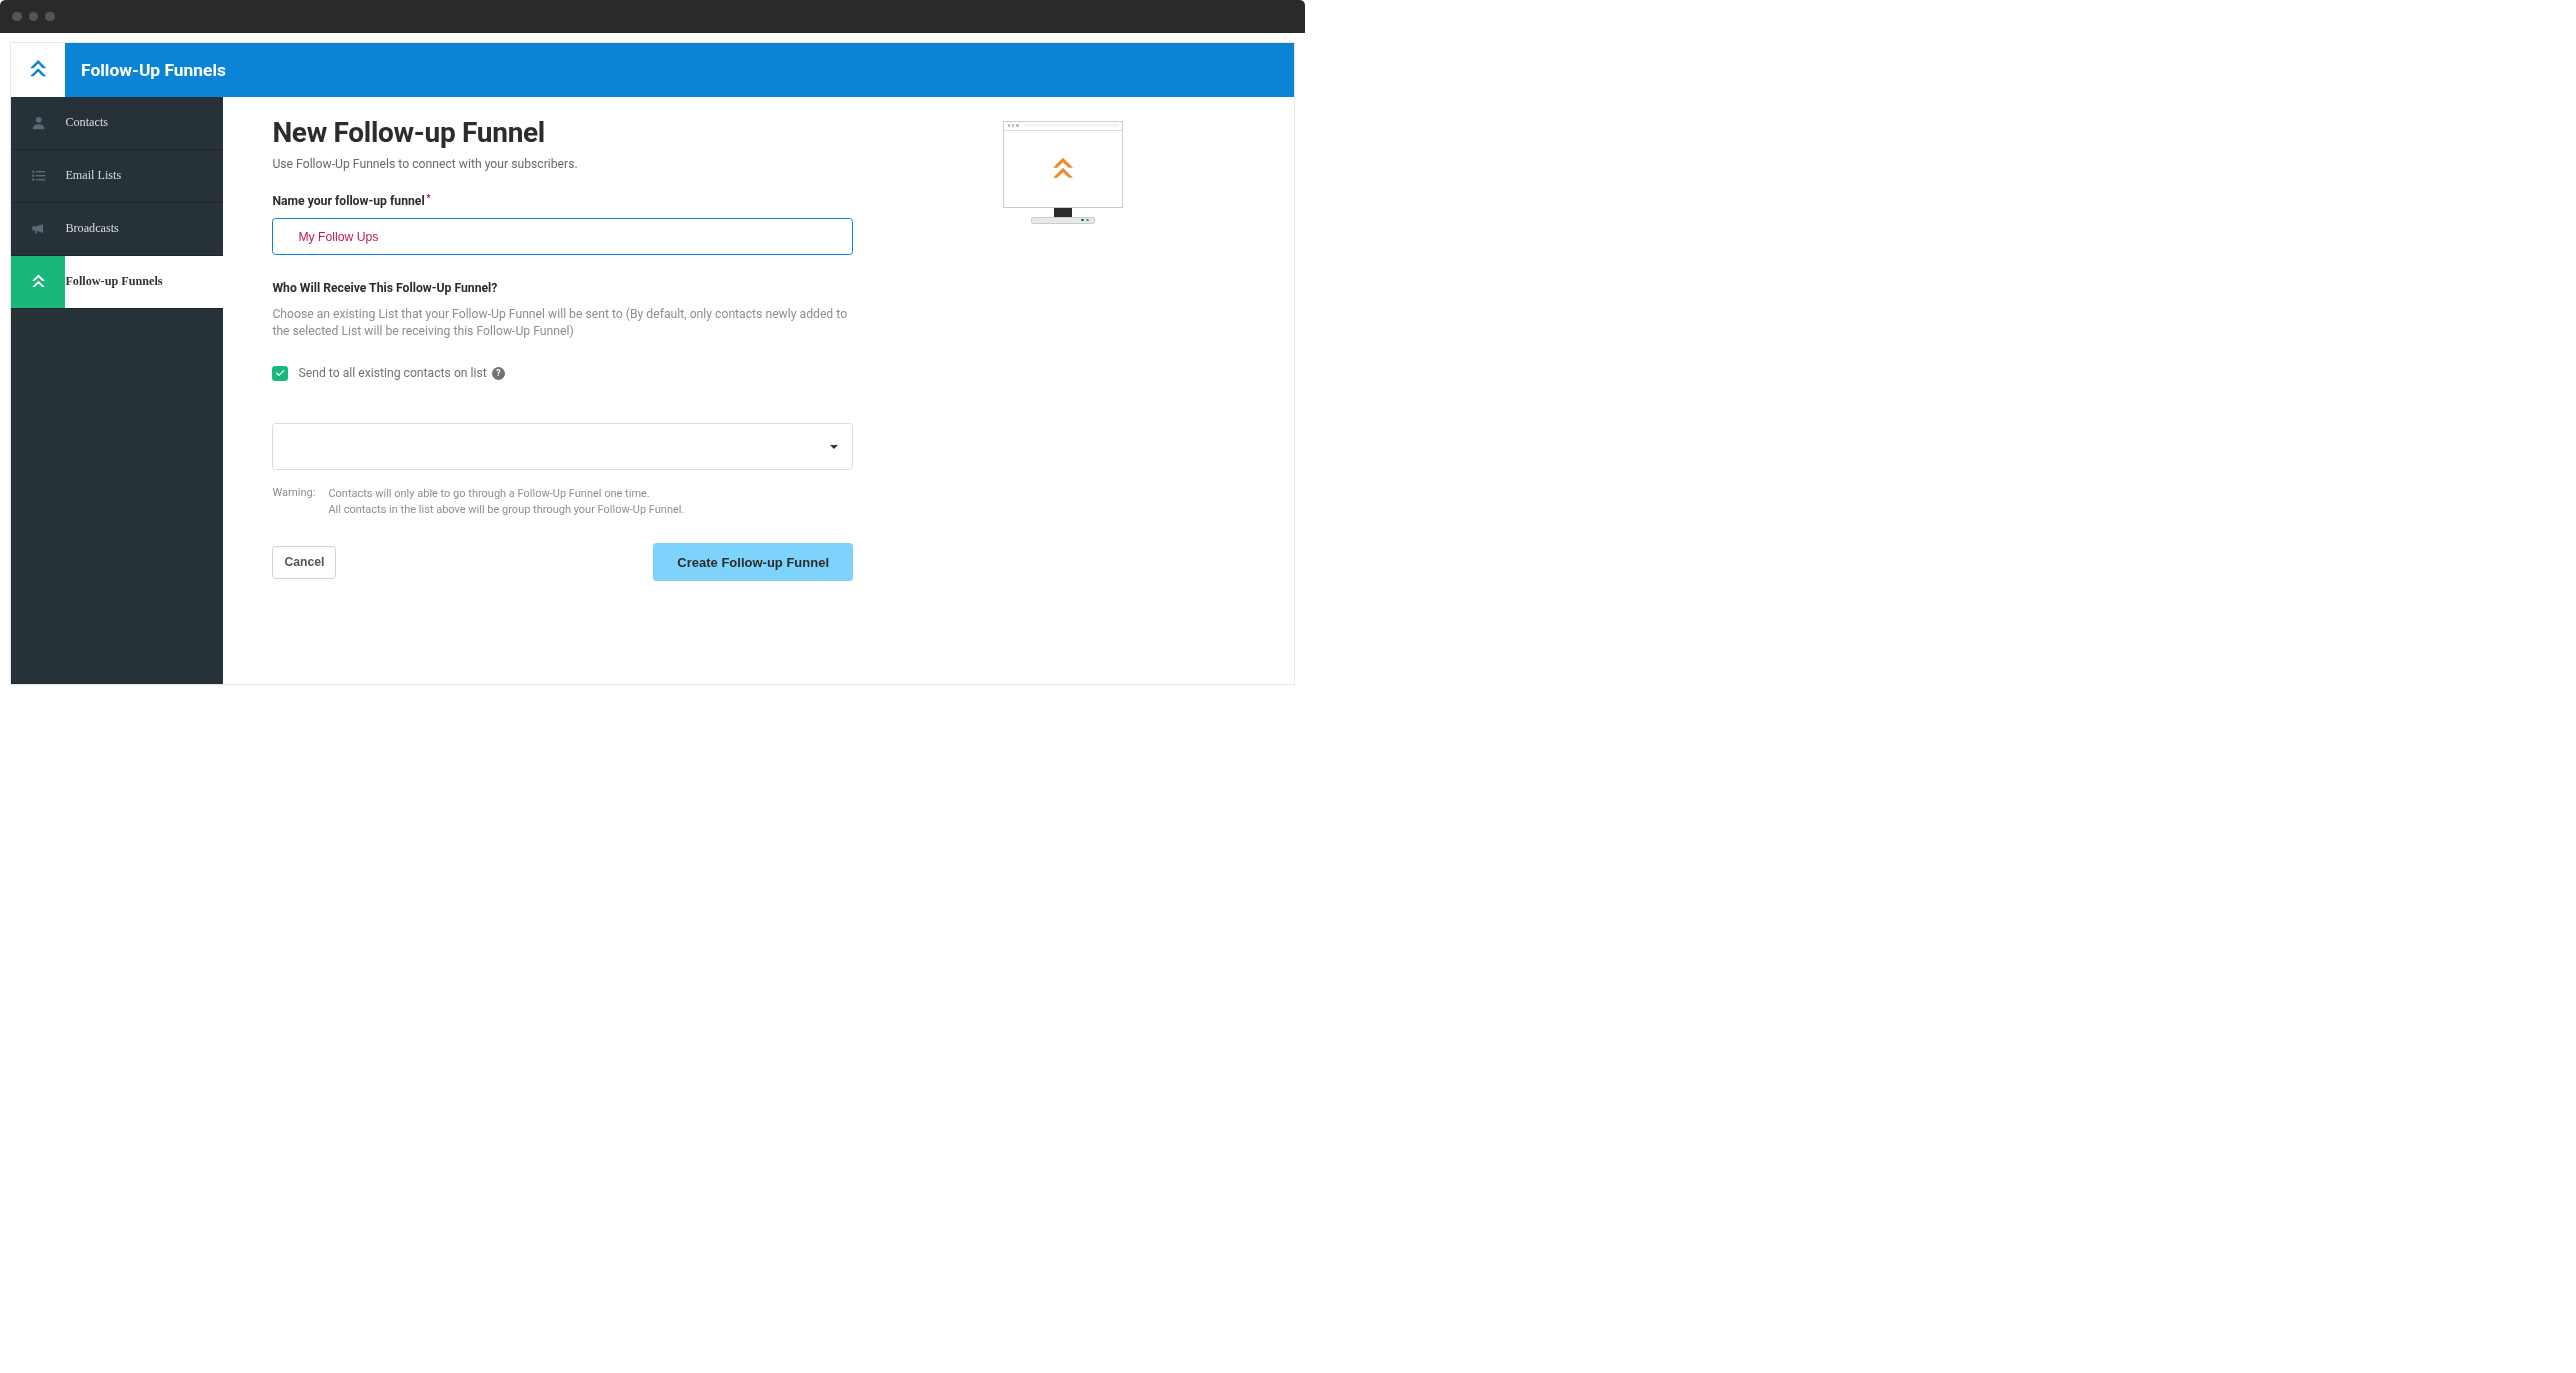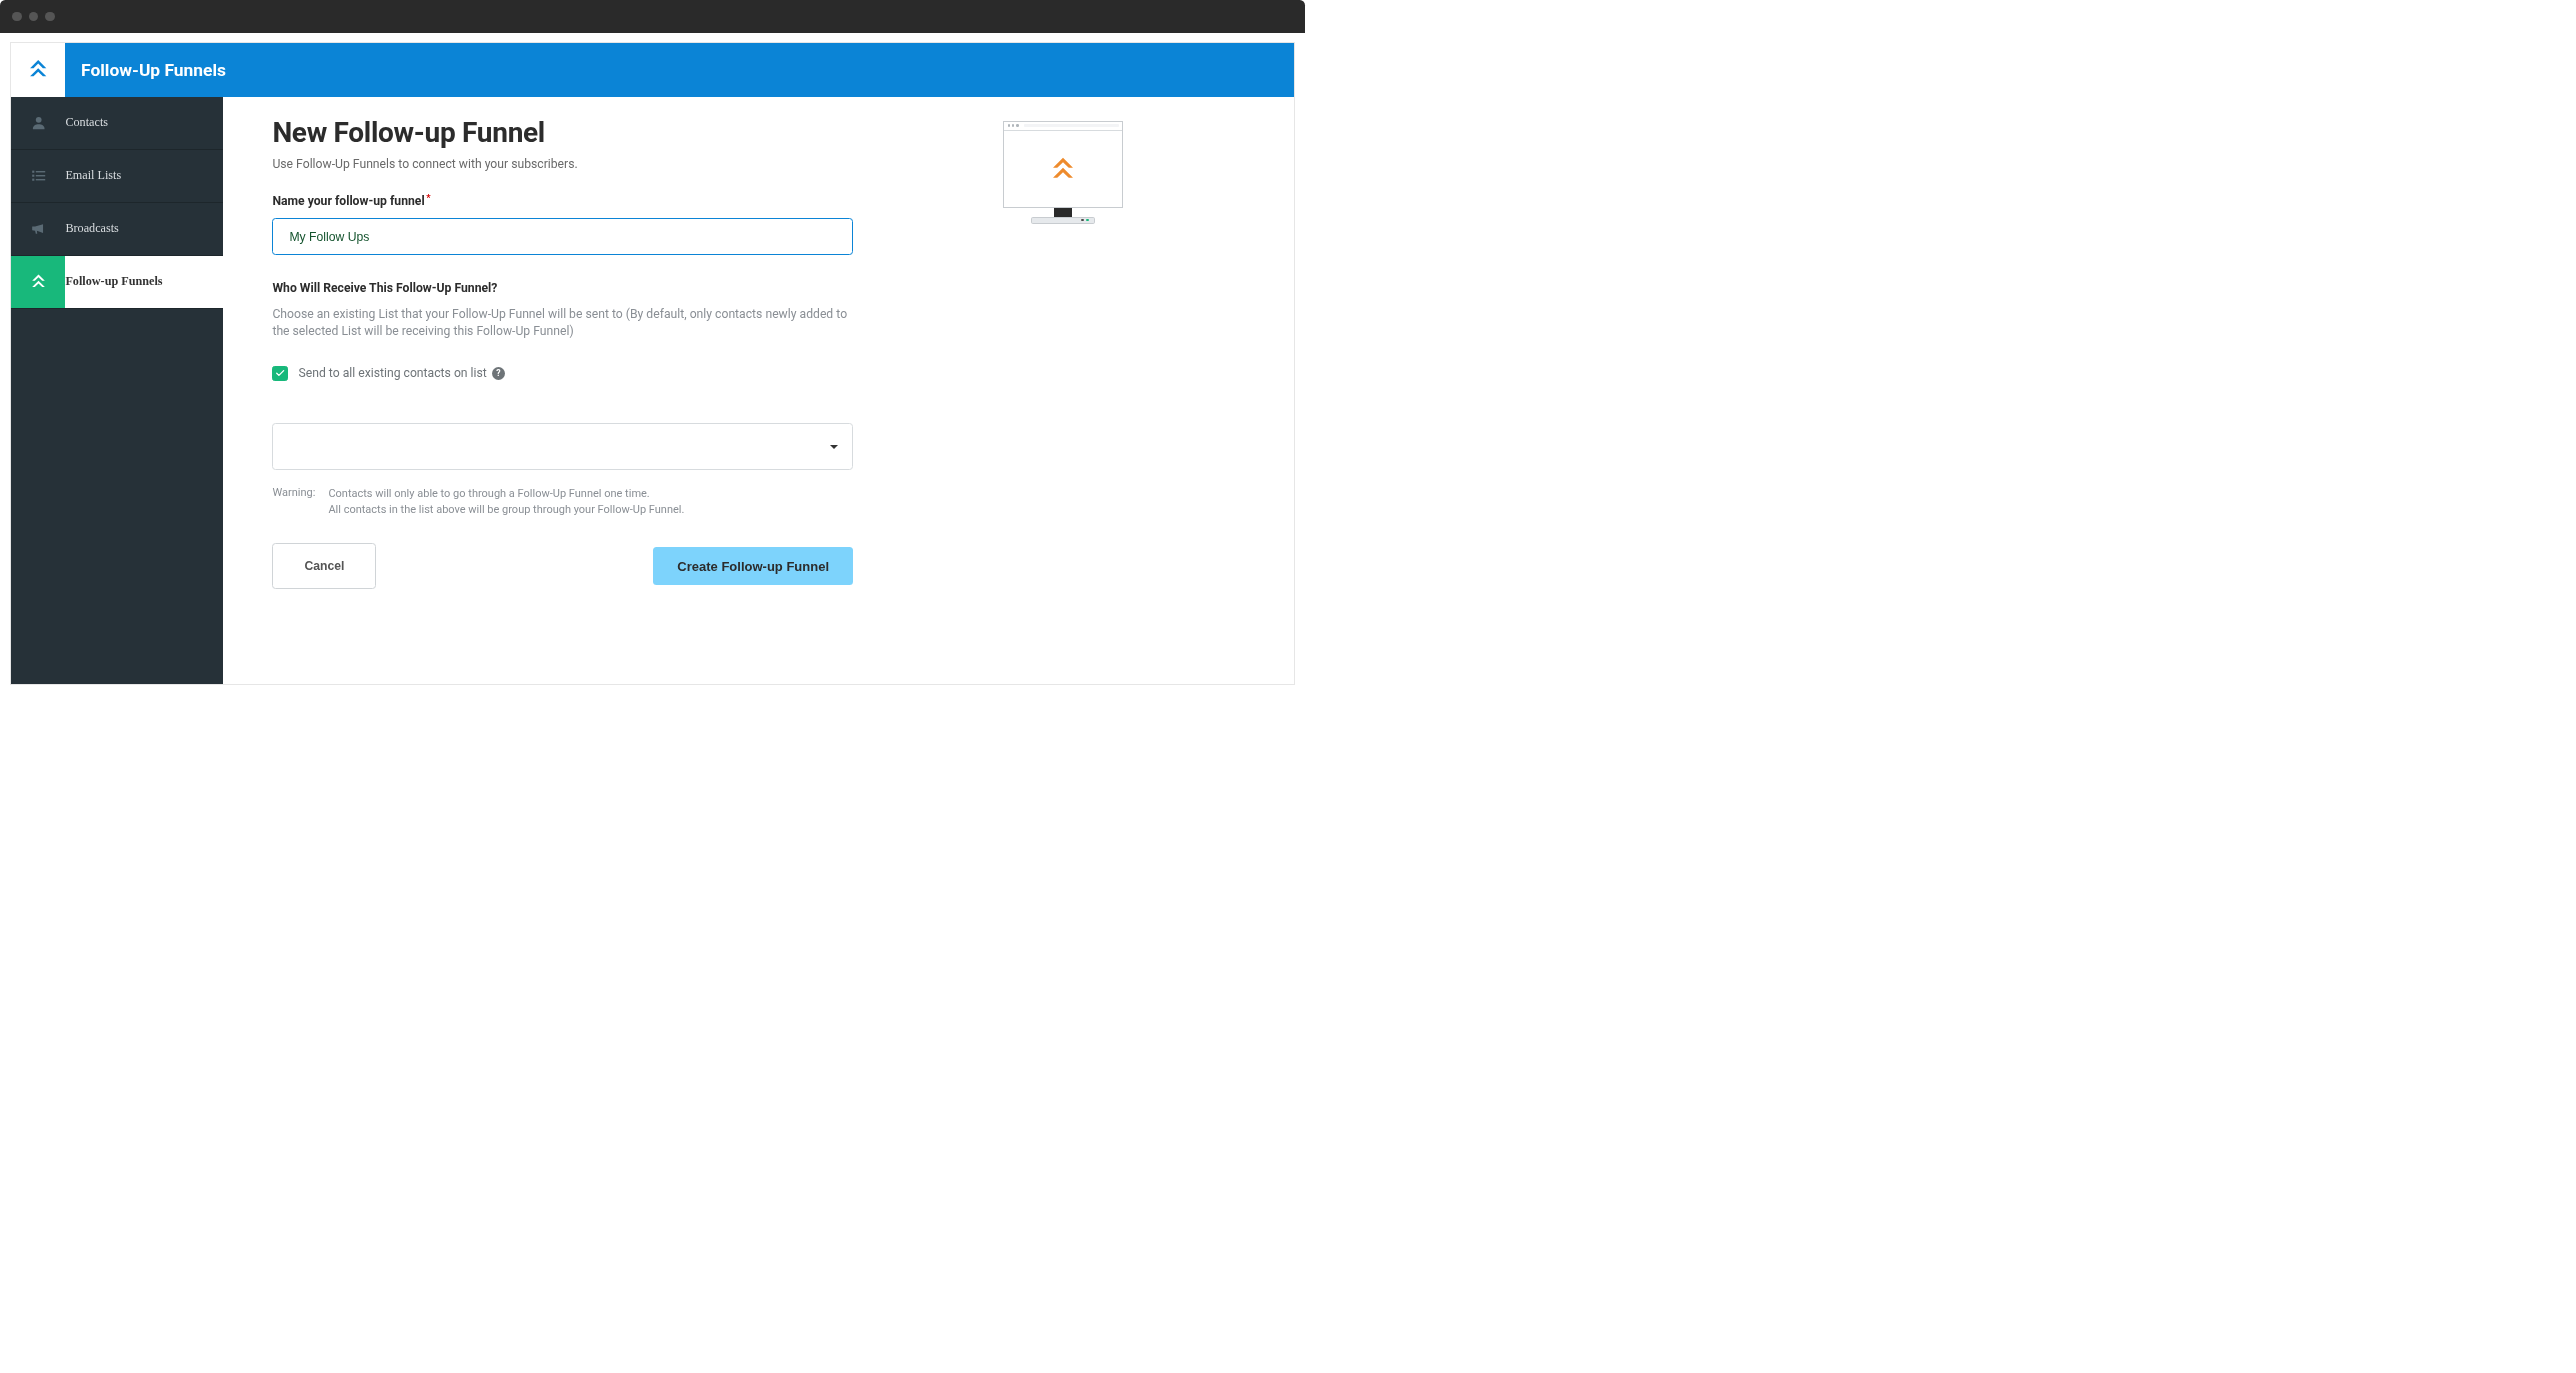--- a/index.html
+++ b/index.html
@@ -141,23 +141,23 @@
     color: #8a8f95;
     font-size: 12.2px;
     margin-bottom: 12.2px;
     line-height: 1.45;
   }
   .text-input {
     width: 100%;
     height: 37px;
     border: 0.9px solid #0b84d6;
     border-radius: 3.5px;
-    padding: 0 16px;
-    font-size: 12.2px;
-    color: #14532d;
+    padding: 0 25px;
+    font-size: 12.2px;
+    color: #be185d;
     outline: none;
   }
   .select-input {
     width: 100%;
     height: 37px;
     border: 0.9px solid #d7dbde;
     border-radius: 3.5px;
     background: #fff;
     position: relative;
     display: flex;
@@ -218,22 +218,22 @@
   }
   .warning-row .w-body {
     line-height: 1.5;
   }
   .button-row {
     display: flex;
     justify-content: space-between;
     align-items: center;
   }
   .btn-cancel {
-    height: 46px;
-    padding: 0 31px;
+    height: 33px;
+    padding: 0 11px;
     border: 0.9px solid #d0d4d7;
     border-radius: 3.5px;
     background: #fff;
     color: #555;
     font-size: 12.2px;
     font-weight: 600;
     cursor: pointer;
   }
   .btn-primary {
     height: 38px;

